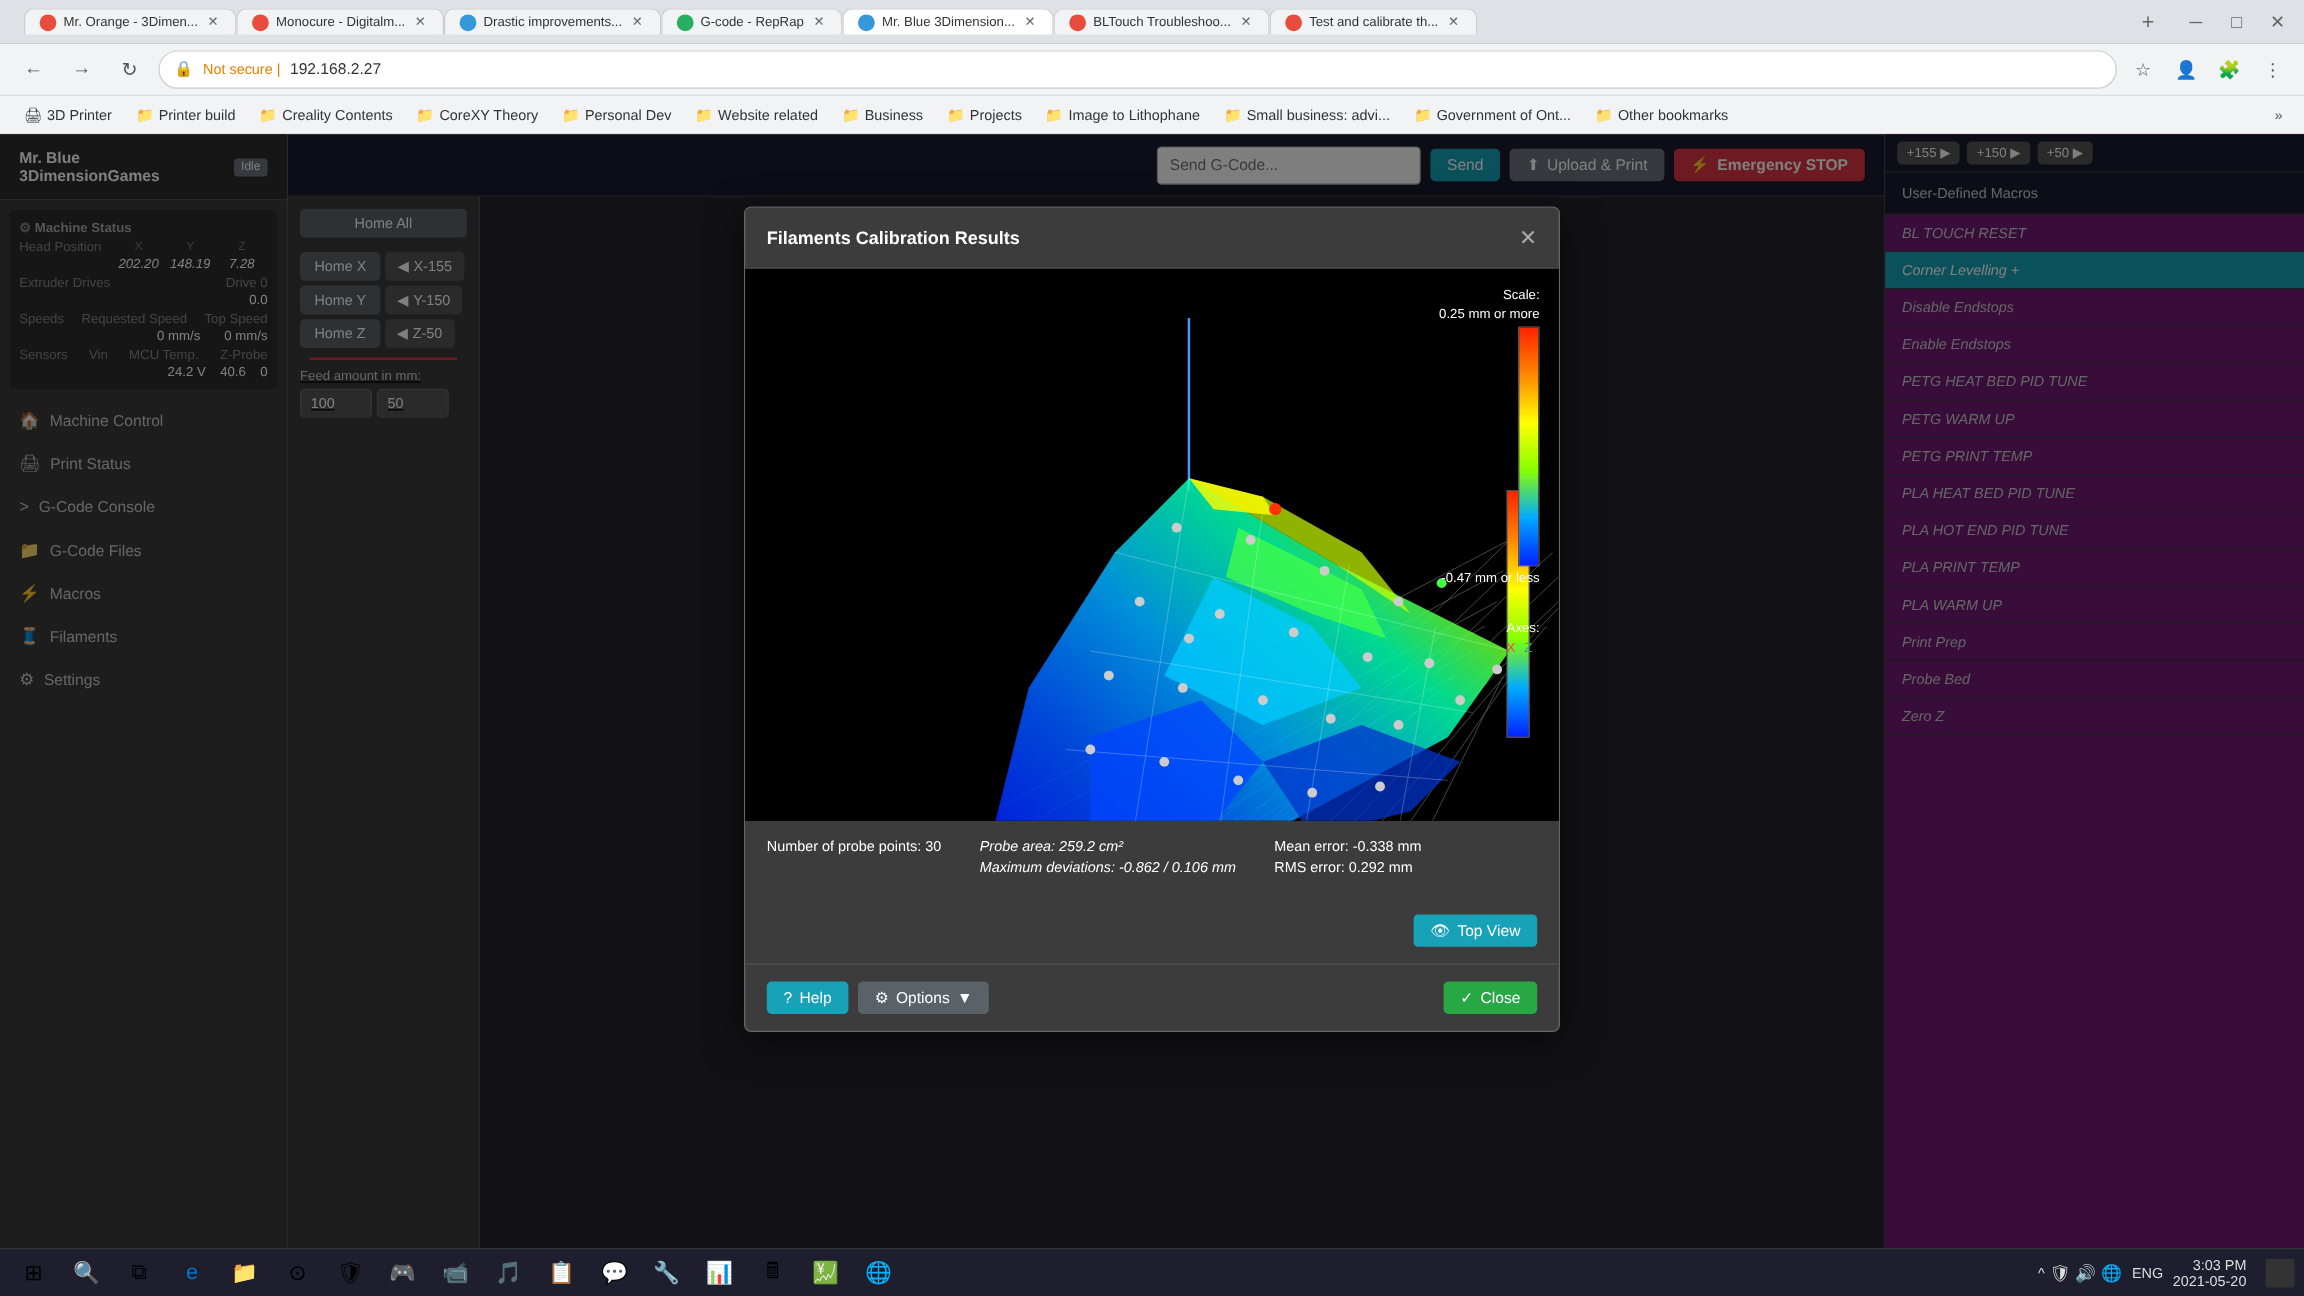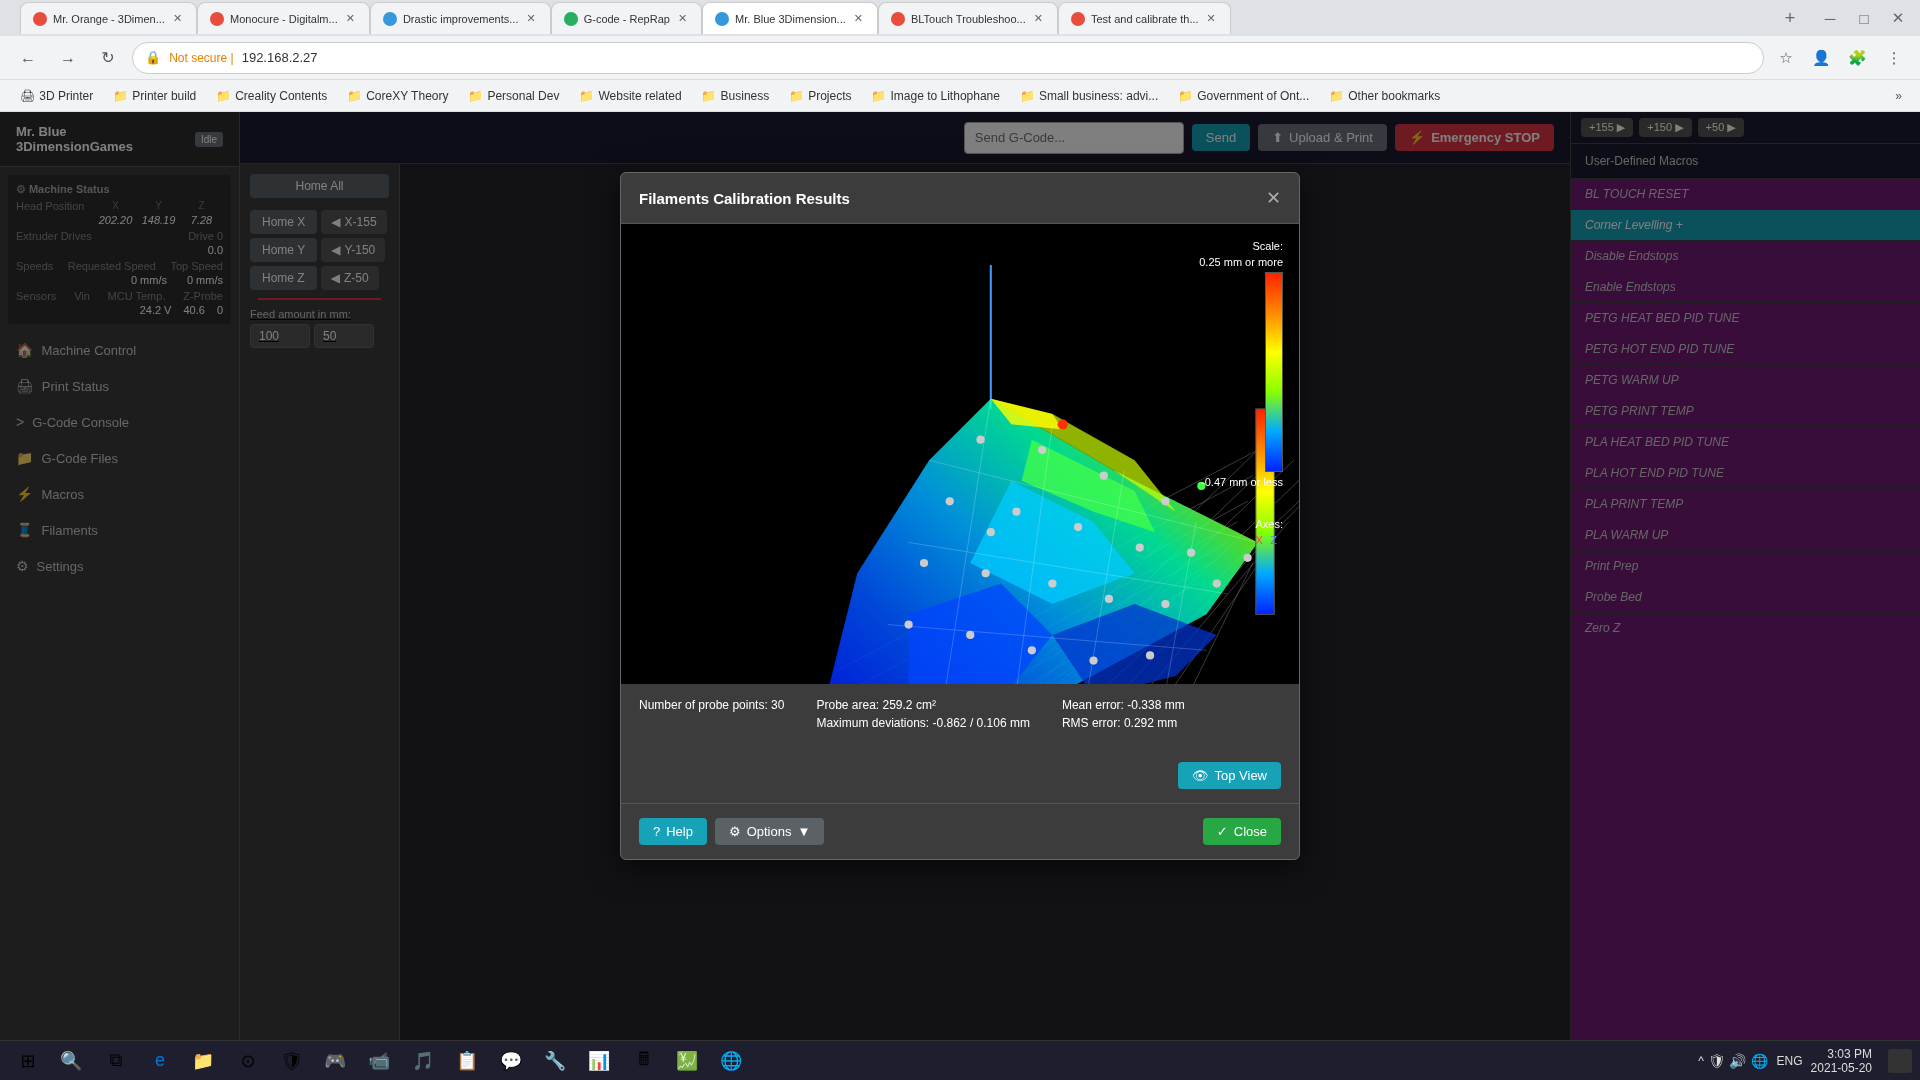--- a/index.html
+++ b/index.html
@@ -2,21 +2,21 @@
 <html><head>
   <meta charset="utf-8">
   <style>
     * { margin: 0; padding: 0; box-sizing: border-box; }
     body { width: 1920px; height: 1080px; overflow: hidden; font-family: Arial, sans-serif; font-size: 13px; background: #1a1a2e; }
 
     
     .browser-frame { width: 100%; height: 100%; display: flex; flex-direction: column; }
     .browser-titlebar { height: 36px; background: #dee1e6; display: flex; align-items: center; padding: 0 8px; gap: 4px; }
     .browser-tabs { display: flex; align-items: flex-end; flex: 1; overflow: hidden; }
-    .browser-tab { height: 32px; padding: 0 12px; background: #f1f3f4; border-radius: 8px 8px 0 0; display: flex; align-items: center; gap: 6px; font-size: 12px; color: #333; min-width: 140px; max-width: 200px; cursor: pointer; border: 1px solid #ccc; border-bottom: none; }
+    .browser-tab { height: 22px; padding: 0 12px; background: #f1f3f4; border-radius: 8px 8px 0 0; display: flex; align-items: center; gap: 6px; font-size: 12px; color: #333; min-width: 140px; max-width: 200px; cursor: pointer; border: 1px solid #ccc; border-bottom: none; }
     .browser-tab.active { background: #fff; z-index: 2; }
     .browser-tab .tab-favicon { width: 14px; height: 14px; border-radius: 50%; }
     .browser-tab .tab-title { flex: 1; overflow: hidden; text-overflow: ellipsis; white-space: nowrap; font-size: 11px; }
     .browser-tab .tab-close { font-size: 11px; color: #666; padding: 2px; border-radius: 50%; }
     .tab-new { width: 28px; height: 28px; display: flex; align-items: center; justify-content: center; font-size: 18px; color: #666; cursor: pointer; }
     .browser-controls { display: flex; align-items: center; gap: 8px; margin-right: 8px; }
     .browser-btn { width: 28px; height: 28px; border-radius: 50%; display: flex; align-items: center; justify-content: center; font-size: 15px; color: #666; cursor: pointer; }
 
     .browser-toolbar { height: 44px; background: #f1f3f4; display: flex; align-items: center; padding: 0 12px; gap: 8px; border-bottom: 1px solid #ddd; }
     .nav-btn { width: 32px; height: 32px; border-radius: 50%; display: flex; align-items: center; justify-content: center; font-size: 16px; color: #555; cursor: pointer; }
@@ -383,21 +383,20 @@
       <div class="right-panel-header">
         <span>User-Defined Macros</span>
       </div>
       <div class="macro-list">
 
       <div class="macro-item">BL TOUCH RESET</div>
           <div class="macro-item active">Corner Levelling +</div>
           <div class="macro-item">Disable Endstops</div>
           <div class="macro-item">Enable Endstops</div>
           <div class="macro-item">PETG HEAT BED PID TUNE</div>
-          <div class="macro-item">PETG HOT END PID TUNE</div>
           <div class="macro-item">PETG WARM UP</div>
           <div class="macro-item">PETG PRINT TEMP</div>
           <div class="macro-item">PLA HEAT BED PID TUNE</div>
           <div class="macro-item">PLA HOT END PID TUNE</div>
           <div class="macro-item">PLA PRINT TEMP</div>
           <div class="macro-item">PLA WARM UP</div>
           <div class="macro-item">Print Prep</div>
           <div class="macro-item">Probe Bed</div>
           <div class="macro-item">Zero Z</div>
         </div>
@@ -554,21 +553,21 @@
                 </div>
               </div>
             </div>
           </div>
 
           <div class="stats-row">
             <div class="stat-item">
               <span>Number of probe points:</span>
               <span>30</span>
             </div>
-            <div style="display:flex;flex-direction:column;gap:4px;">
+            <div style="display:flex;flex-direction:column;gap:4px;font-style:italic;">
               <div class="stat-item">
                 <span>Probe area:</span>
                 <span>259.2 cm²</span>
               </div>
               <div class="stat-item">
                 <span>Maximum deviations:</span>
                 <span>-0.862 / 0.106 mm</span>
               </div>
             </div>
             <div style="display:flex;flex-direction:column;gap:4px;">

